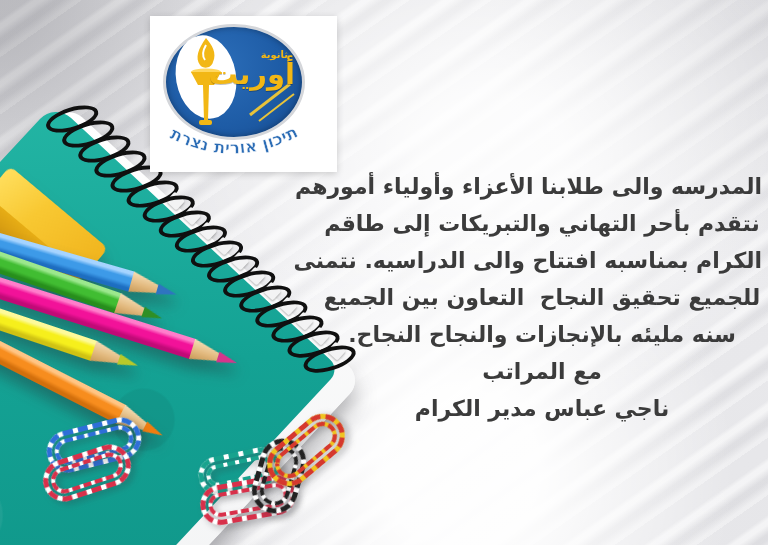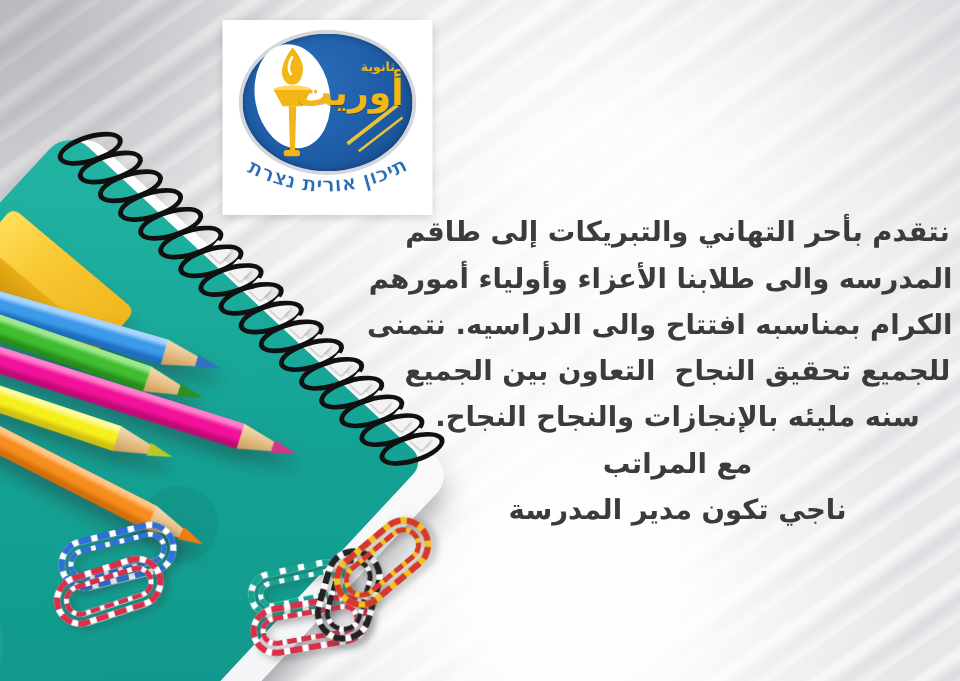--- a/index.html
+++ b/index.html
@@ -52,22 +52,22 @@
       clip-path:polygon(0 0,100% 50%,0 100%);}
   .p-lead{position:absolute;left:calc(var(--len) + 26px);width:20px;height:21px;
       background:var(--lead);clip-path:polygon(0 24%,100% 50%,0 76%);}
   
   .pc{position:absolute;z-index:4;border:5px solid #fff;border-radius:999px;
       filter:drop-shadow(3px 4px 3px rgba(50,50,55,.30));}
   .pc::after{content:'';position:absolute;inset:-5px;border:5px dashed var(--c);border-radius:999px;}
   .pc-in{position:absolute;inset:3px;border:4px solid #fff;border-radius:999px;}
   .pc-in::after{content:'';position:absolute;inset:-4px;border:4px dashed var(--c);border-radius:999px;}
   
-  .logo-box{position:absolute;left:178px;top:16px;width:168px;height:156px;background:#fff;
-      z-index:5;box-shadow:0 2px 7px rgba(0,0,0,.18);}
+  .logo-box{position:absolute;left:150px;top:16px;width:168px;height:156px;background:#fff;
+      z-index:5;box-shadow:0 2px 7px rgba(0,0,0,.18);padding-left:19px;}
   .logo-circle{position:absolute;left:13px;top:8px;width:142px;height:116px;border-radius:50%;
       background:radial-gradient(circle at 40% 35%,#2b6db8 0%,#1e5ca6 55%,#174b8f 100%);
       border:3px solid #d4d6da;box-shadow:inset 0 0 6px rgba(0,0,0,.35);box-sizing:border-box;}
   .logo-art{position:absolute;left:0;top:0;}
   .logo-ar-small{position:absolute;right:14px;top:22px;color:#f2b715;font-size:10px;
       font-weight:bold;direction:rtl;}
   .logo-ar-big{position:absolute;right:7px;top:30px;color:#f2b715;font-size:29px;
       font-weight:bold;direction:rtl;text-shadow:0 1px 0 rgba(0,0,0,.25);margin-left:32px;}
   .logo-heb{position:absolute;left:0;top:104px;}
   .logo-heb text{font-family:"DejaVu Sans",sans-serif;font-weight:bold;font-size:17px;
@@ -184,21 +184,21 @@
       <div class="logo-ar-small">ثانوية</div>
       <div class="logo-ar-big">أوريت</div>
     </div>
     <svg class="logo-heb" width="168" height="52" viewBox="0 0 168 52">
       <path id="hebArc" d="M 6 10 Q 84 58 162 8" fill="none"></path>
       <text><textPath href="#hebArc" startOffset="50%" text-anchor="middle">תיכון אורית נצרת</textPath></text>
     </svg>
   </div>
 
   <div class="message">
+    <div>المدرسه والى طلابنا الأعزاء وأولياء أمورهم</div>
     <div>نتقدم بأحر التهاني والتبريكات إلى طاقم</div>
-    <div>المدرسه والى طلابنا الأعزاء وأولياء أمورهم</div>
     <div>الكرام بمناسبه افتتاح والى الدراسيه. نتمنى</div>
     <div>للجميع تحقيق النجاح  التعاون بين الجميع</div>
     <div>سنه مليئه بالإنجازات والنجاح النجاح.</div>
     <div>مع المراتب</div>
-    <div>ناجي تكون مدير المدرسة</div>
+    <div>ناجي عباس مدير الكرام</div>
   </div>
 </div>
 
 </body></html>

